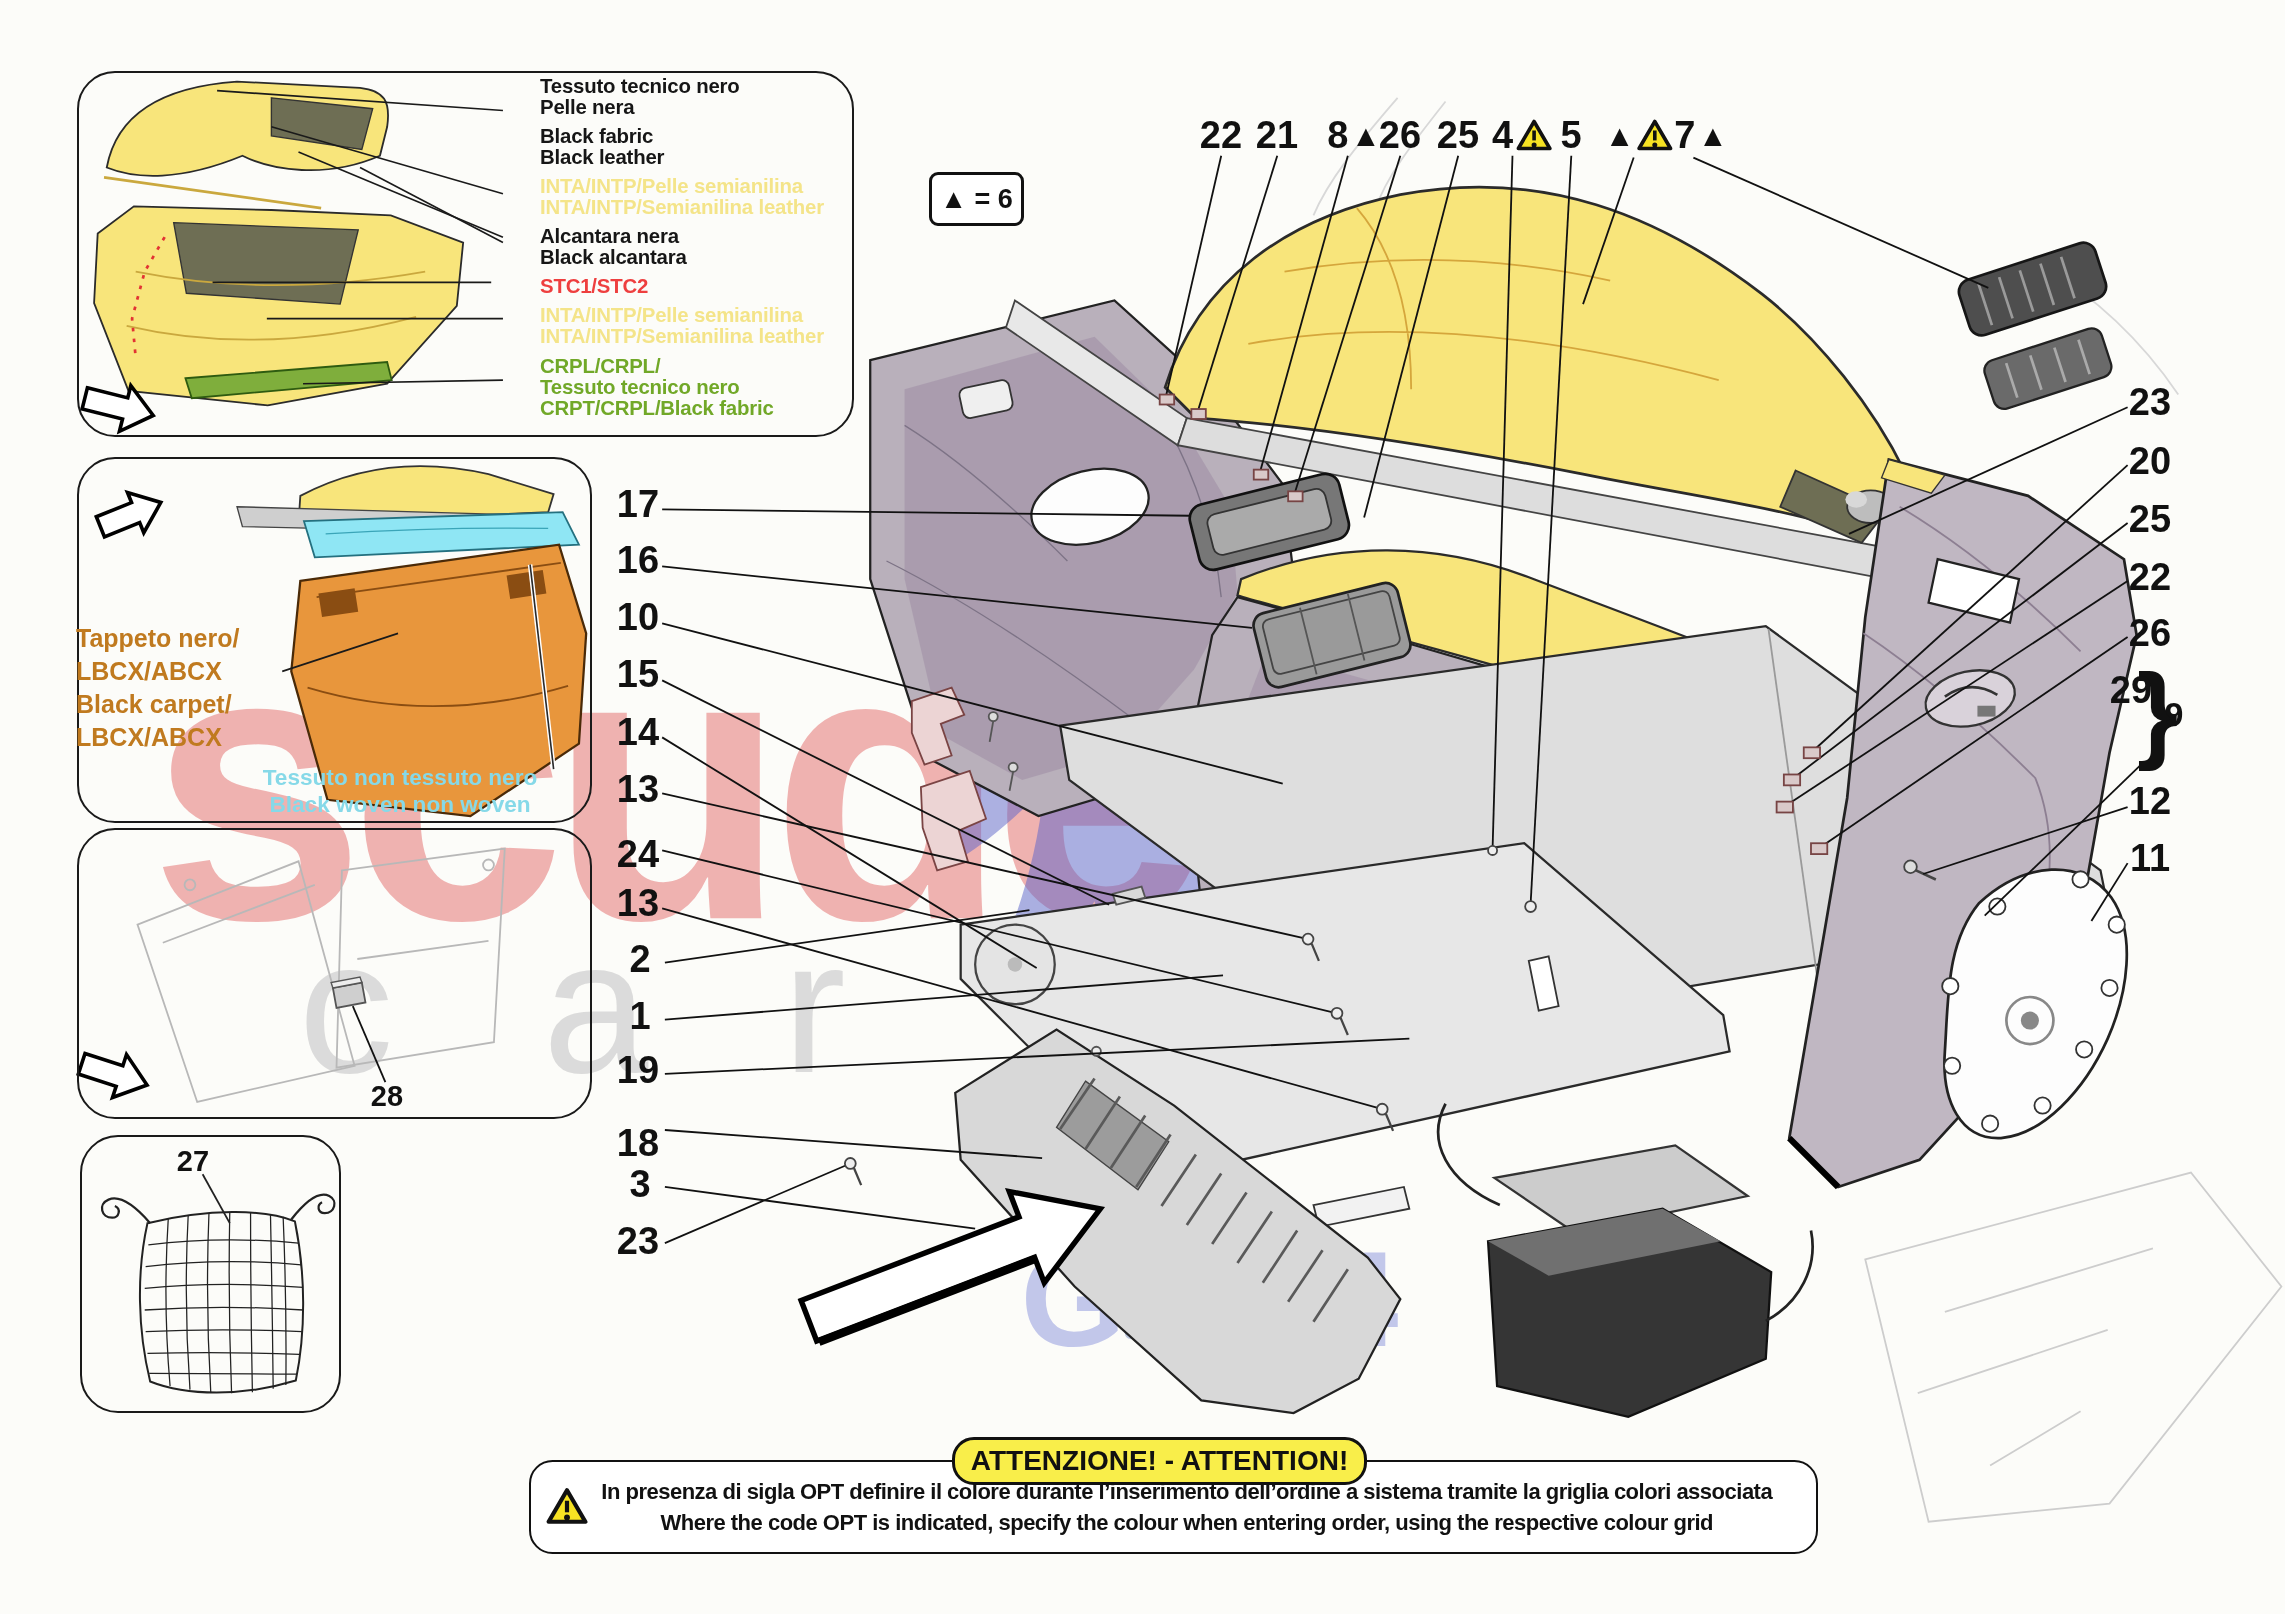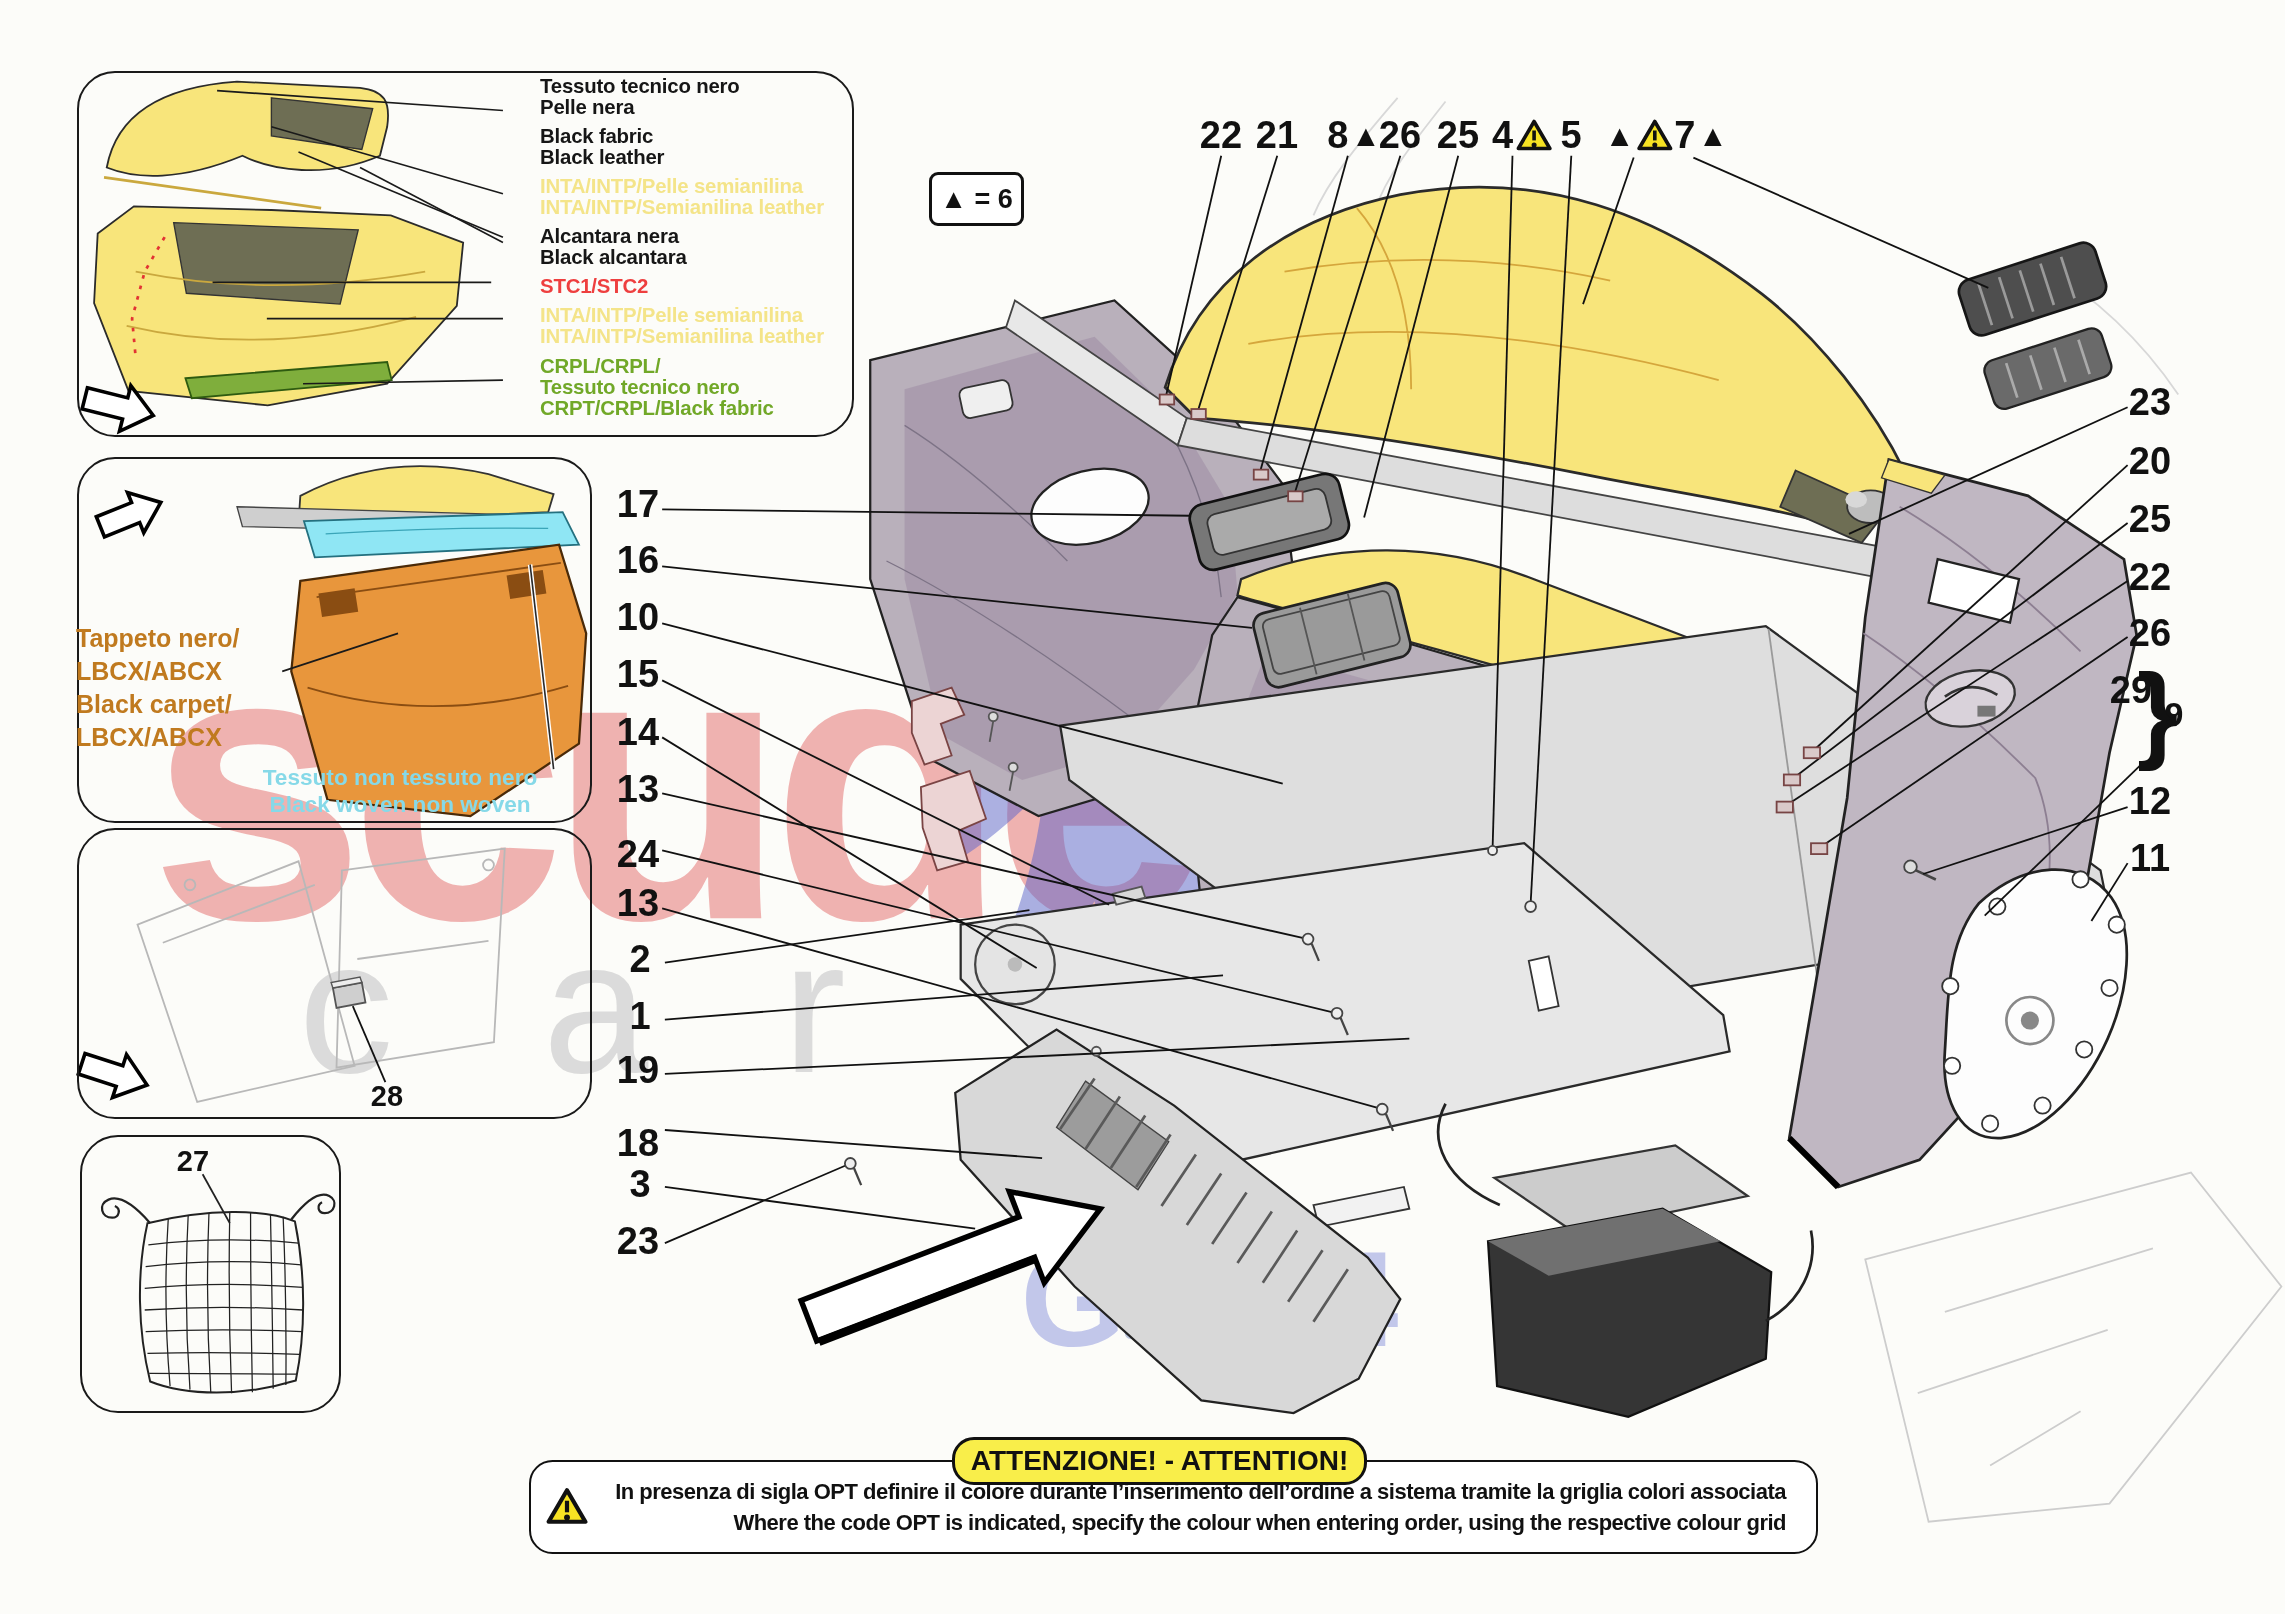--- a/index.html
+++ b/index.html
@@ -31,21 +31,21 @@
   .callout.small{font-size:34px;}
   .part-label{position:absolute;transform:translate(-50%,-50%);font-size:29px;font-weight:bold;color:#111;}
   
   #legend-box{position:absolute;left:929px;top:172px;width:89px;height:48px;border:3.2px solid #111;
               border-radius:9px;display:flex;align-items:center;justify-content:center;
               font-size:27px;font-weight:bold;background:#fff;}
   
   #attention-box{position:absolute;left:529px;top:1460px;width:1285px;height:90px;border:2.7px solid #111;
                  border-radius:23.5px;background:#fff;display:flex;align-items:center;z-index:4;}
   #attention-icon{margin-left:14.5px;flex:0 0 auto;}
-  #attention-lines{flex:1;text-align:right;padding-right:30px;}
+  #attention-lines{flex:1;text-align:center;padding-right:30px;}
   .att-line{font-size:22px;font-weight:bold;letter-spacing:-0.5px;line-height:31px;white-space:nowrap;}
   #attention-pill{position:absolute;left:952px;top:1437px;width:409px;height:42px;background:#f9ee4a;
                   border:3.2px solid #111;border-radius:22px;display:flex;align-items:center;justify-content:center;
                   font-size:28px;font-weight:bold;z-index:5;}
 </style>
 </head>
 <body>
 
 <svg id="art" width="2285" height="1615" viewBox="0 0 2526 1785">
 

